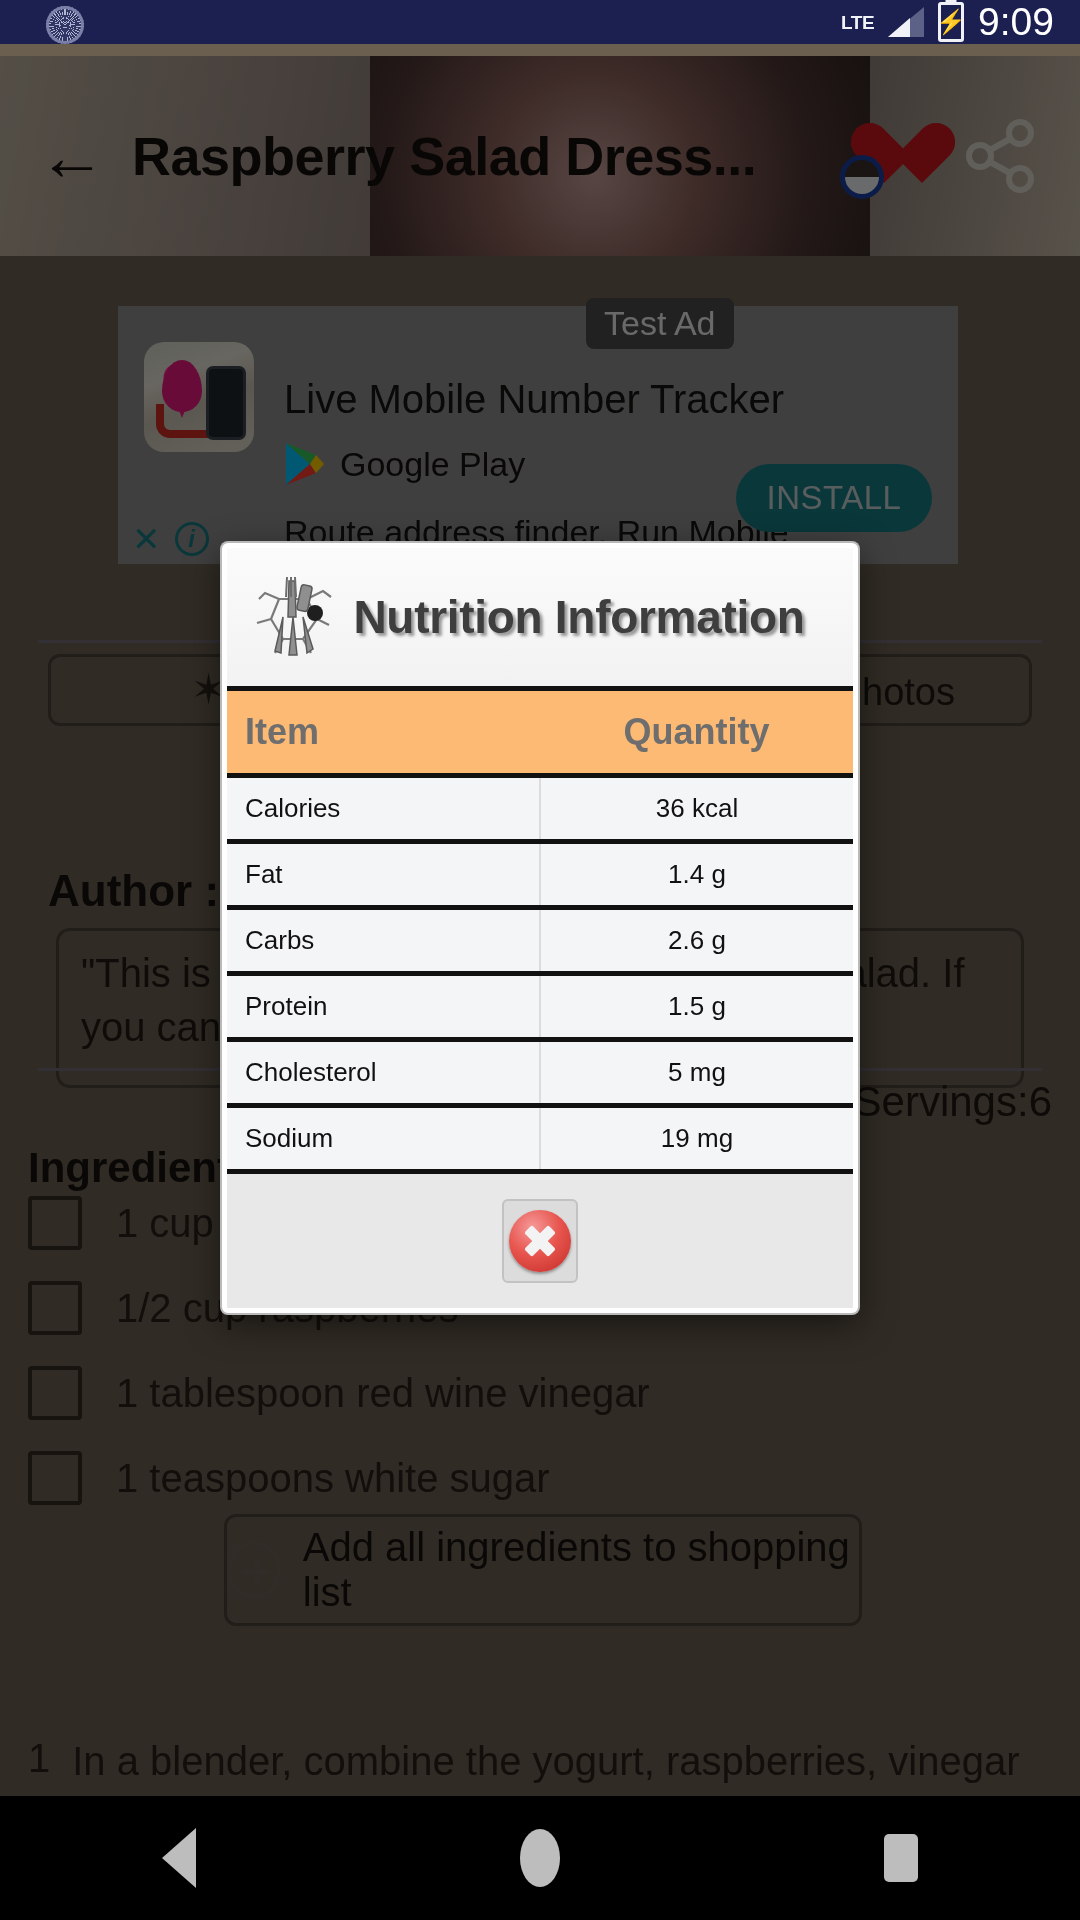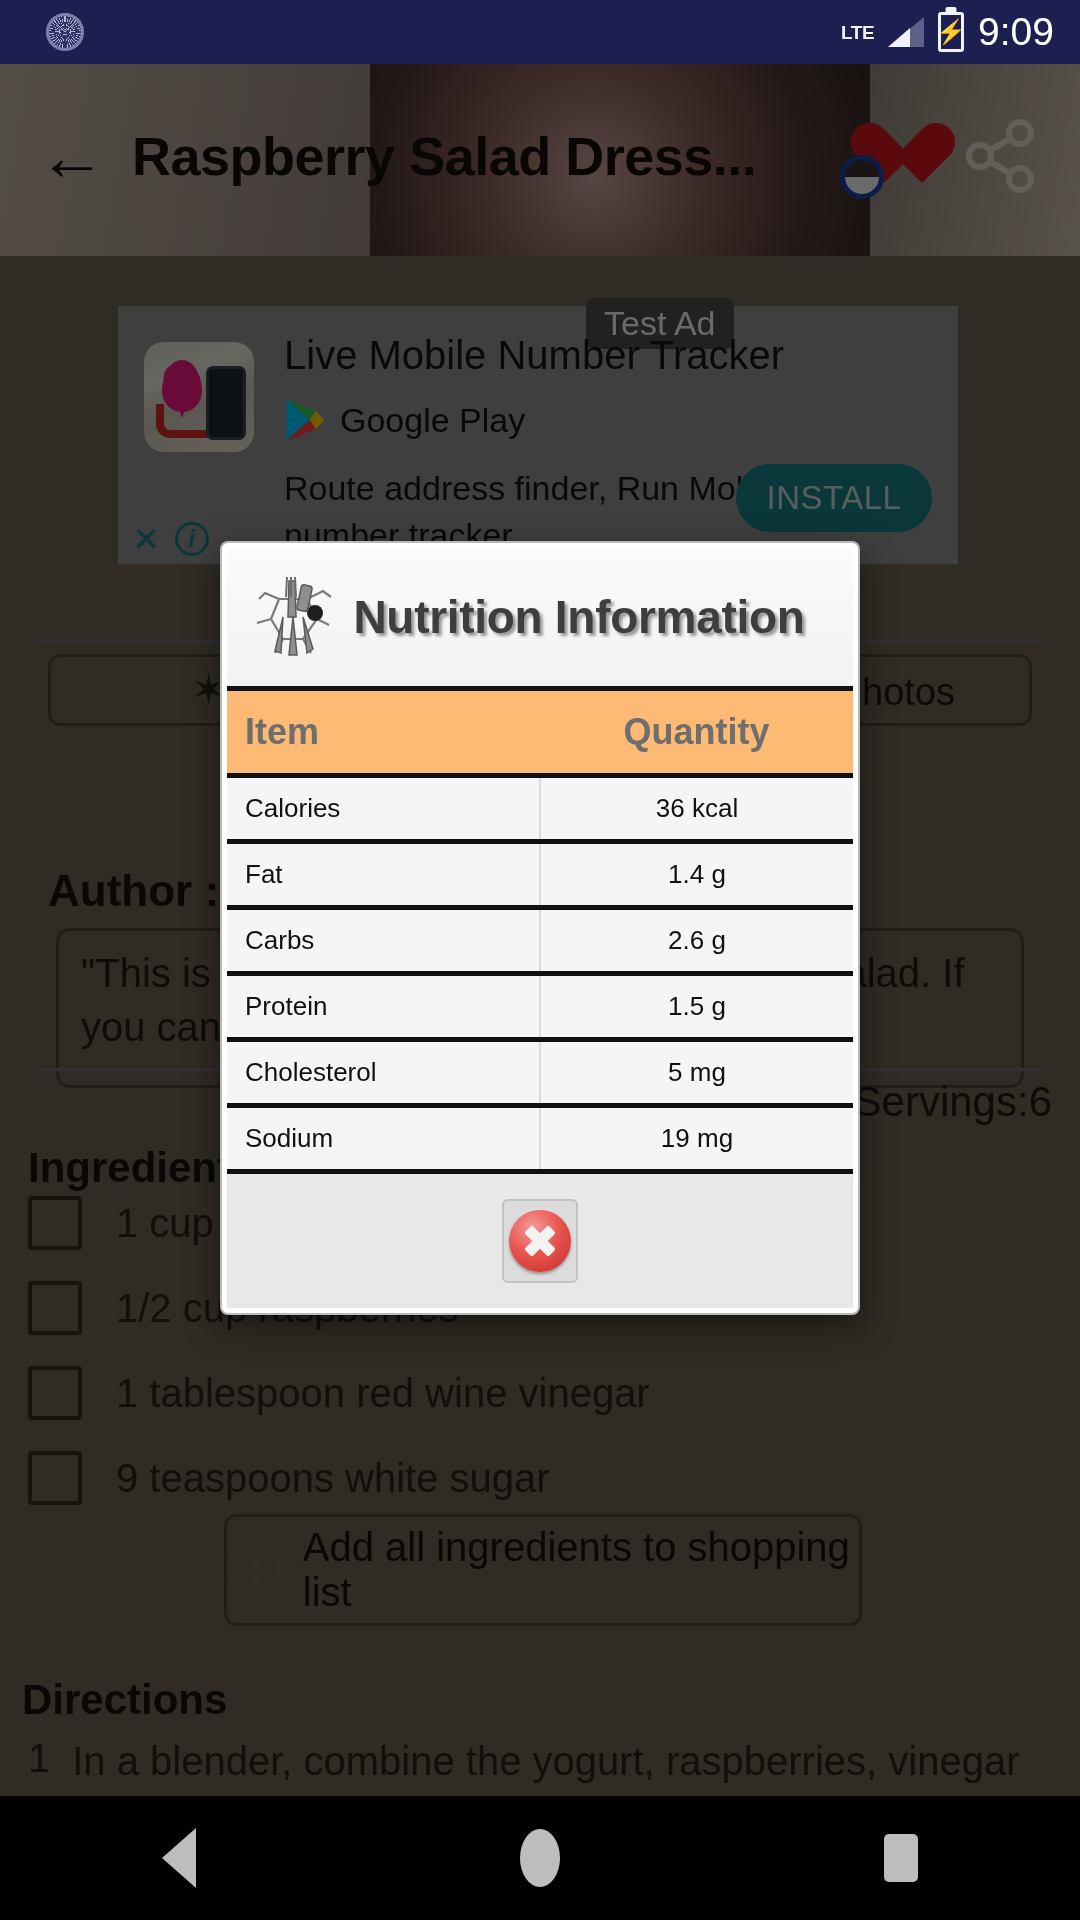--- a/index.html
+++ b/index.html
@@ -2,22 +2,22 @@
 <html><head>
 <meta charset="utf-8">
 <style>
   * { margin:0; padding:0; box-sizing:border-box; }
   html,body { width:1080px; height:1920px; overflow:hidden; background:#000; }
   body { font-family:"Liberation Sans", sans-serif; }
 
   #screen { position:relative; width:1080px; height:1920px; overflow:hidden; background:#6b5f50; }
 
   
-  .statusbar { position:absolute; left:0; top:0; width:1080px; height:64px;
-               background:#1b2050; display:flex; align-items:center; z-index:60; }
+  .statusbar { position:absolute; left:0; top:0; width:1080px; height:44px;
+               background:#1b2050; display:flex; align-items:flex-end; z-index:60; }
   .sb-left { display:flex; align-items:center; padding-left:46px; flex:1; }
   .sb-right { display:flex; align-items:center; gap:14px; padding-right:26px; }
   .dial-icon { width:38px; height:38px; border-radius:50%;
                background:
                  repeating-conic-gradient(#cfd2e8 0 3deg, #343a6b 3deg 10.5deg);
                box-shadow: inset 0 0 0 3px #8b90b8; opacity:.85; }
   .lte { color:#f2f3f8; font-size:19px; font-weight:bold; letter-spacing:-.5px;
          font-family:"Liberation Sans", sans-serif; line-height:1; }
   .sig { position:relative; width:36px; height:30px; }
   .sig .full { position:absolute; right:0; bottom:0; width:0; height:0;
@@ -72,21 +72,21 @@
           linear-gradient(160deg,#cfd6c9 0%,#e6e2d4 30%,#c9c2b3 55%,#dfd9cb 100%);
         position:relative; overflow:hidden; }
   .ad-icon .pin { position:absolute; left:18px; top:18px; width:40px; height:52px;
         background:#e6197f; border-radius:50% 50% 50% 50%/60% 60% 40% 40%; }
   .ad-icon .pin:after { content:""; position:absolute; left:13px; top:40px; border-left:7px solid transparent;
         border-right:7px solid transparent; border-top:18px solid #e6197f; }
   .ad-icon .route { position:absolute; left:12px; bottom:14px; width:58px; height:34px;
         border:8px solid #cf2b24; border-top:none; border-right:none; border-radius:0 0 0 14px; }
   .ad-icon .phone { position:absolute; right:8px; top:24px; width:40px; height:74px;
         background:#20262c; border-radius:7px; border:3px solid #3d464f; }
-  .ad-body { flex:1; padding-left:30px; position:relative; }
+  .ad-body { flex:1; padding-left:30px; position:relative;margin-top:44px; }
   .ad-title { font-size:40px; color:#161412; line-height:1.08; margin-top:6px; }
   .gp { display:flex; align-items:center; gap:14px; margin-top:20px; }
   .gp-logo { width:42px; height:46px; position:relative; }
   .gp-logo svg { position:absolute; left:0; top:0; }
   .gp-txt { font-size:34px; color:#14120f; }
   .ad-desc { font-size:34px; color:#161412; line-height:1.38; margin-top:22px; max-width:510px; }
   .install { position:absolute; right:0px; bottom:10px; width:196px; height:68px;
         background:#177b82; border-radius:36px; color:#c5cfd0; font-size:33px;
         display:flex; align-items:center; justify-content:center; letter-spacing:.5px; }
   .ad-foot { position:absolute; left:14px; bottom:8px; display:flex; align-items:center; gap:14px; }
@@ -279,29 +279,28 @@
       <div class="ing" style="top:1225px">
         <div class="cbx"></div>
         <div class="ing-t">1/2 cup raspberries</div>
       </div>
       <div class="ing" style="top:1310px">
         <div class="cbx"></div>
         <div class="ing-t">1 tablespoon red wine vinegar</div>
       </div>
       <div class="ing" style="top:1395px">
         <div class="cbx"></div>
-        <div class="ing-t">9 teaspoons white sugar</div>
+        <div class="ing-t">1 teaspoons white sugar</div>
       </div>
 
       <div class="addall">
         <div class="plus"></div>
         <div class="addall-t">Add all ingredients to shopping list</div>
       </div>
 
-      <div class="directions-h">Directions</div>
       <div class="dir-row">
         <div class="dir-n">1</div>
         <div class="dir-t">In a blender, combine the yogurt, raspberries, vinegar and sugar. Blend until smooth and refrigerate until chilled.</div>
       </div>
     </div>
   </div>
 
   <div id="dim"></div>
 
   <div class="dialog">

